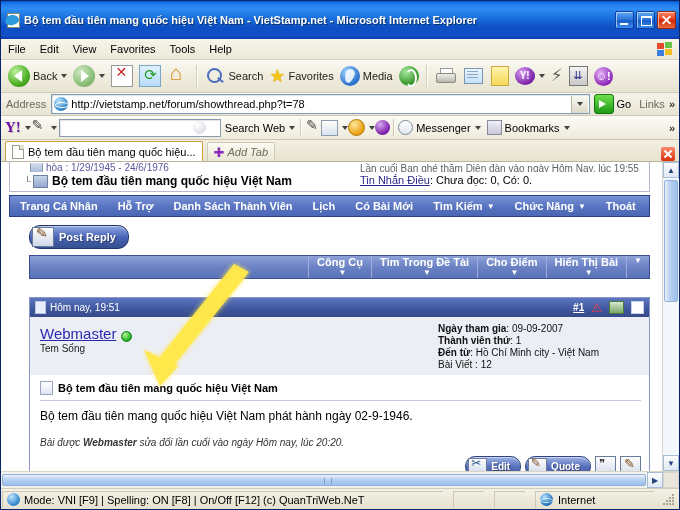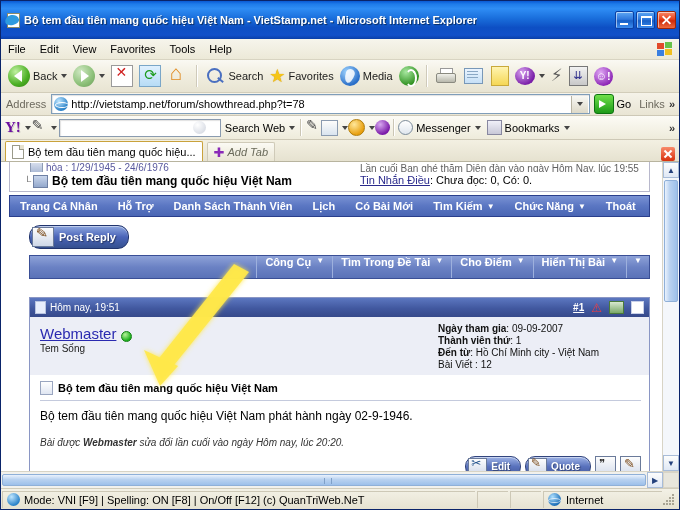--- a/index.html
+++ b/index.html
@@ -207,22 +207,22 @@
      border-radius:11px;padding:0 12px 0 2px;
      background:linear-gradient(to bottom,#8fa8e0,#4a64b8 50%,#35508f);
      border:1px solid #22356e;box-shadow:inset 0 1px 0 rgba(255,255,255,.45);}
   .postreply .pi{width:20px;height:18px;background:linear-gradient(#fdfdfd,#cfd8e8);
      border:1px solid #6a7a9a;margin-right:5px;position:relative;}
   .postreply .pi:after{content:"✎";position:absolute;left:3px;top:-3px;font-size:14px;color:#7a4a1a;transform:rotate(-8deg);}
   .postreply span{color:#fff;font-weight:bold;font-size:11px;text-shadow:1px 1px 1px rgba(0,0,0,.4);}
 
   .tools{margin:6px 12px 0 28px;height:22px;display:flex;align-items:stretch;justify-content:flex-end;
      background:linear-gradient(to bottom,#8ea2d8,#6b82c4 50%,#5a72b8);border:1px solid #3a4f96;}
-  .tools .ti{display:flex;padding:0 8px;color:#fff;font-weight:bold;font-size:11px;
-     border-left:1px solid #9db0dd;white-space:nowrap;}
+  .tools .ti{display:flex;align-items:center;padding:0 8px;color:#fff;font-weight:bold;font-size:11px;
+     border-left:1px solid #9db0dd;white-space:nowrap;flex-direction:column;}
   .tools .ti .c{margin-left:5px;font-size:8px;}
   .tools .ti.last{padding:0 7px;}
 
   .postbox{margin:18px 12px 0 28px;border:1px solid #8a96c4;background:#fff;}
   .posthead{height:19px;display:flex;align-items:center;padding:0 5px;
      background:linear-gradient(to bottom,#5c77c0,#41589f 55%,#36498a);color:#fff;font-size:10px;}
   .posthead .di{width:9px;height:11px;background:#e8eefc;border:1px solid #b8c4e0;margin-right:4px;}
   .posthead .r{margin-left:auto;display:flex;align-items:center;gap:7px;}
   .posthead .r .num{font-weight:bold;text-decoration:underline;}
   .posthead .r .warn{color:#ff3a3a;font-size:12px;font-weight:bold;}
@@ -258,21 +258,21 @@
   .aicon{width:19px;height:19px;background:linear-gradient(#fdfdfd,#d2dbeb);border:1px solid #6a7a9a;position:relative;}
   .aicon.q:after{content:"❞";position:absolute;left:3px;top:0px;font-size:11px;color:#333;}
   .aicon.e:after{content:"✎";position:absolute;left:3px;top:-1px;font-size:13px;color:#7a4a1a;}
 
   .bottomrow{margin:8px 12px 0 28px;display:flex;align-items:flex-start;}
   .modcol{margin-left:auto;width:275px;}
   .modlbl{font-weight:bold;font-size:11px;margin-bottom:2px;}
 
   
   .statusbar{height:20px;flex:0 0 20px;display:flex;align-items:center;
-     background:linear-gradient(to bottom,#f3f1e6,#e6e2d1);border-top:1px solid #d0ccbb;font-size:11px;}
+     background:linear-gradient(to bottom,#f3f1e6,#e6e2d1);border-top:1px solid #d0ccbb;font-size:11px;gap:8px;}
   .st-pane{display:flex;align-items:center;height:16px;margin:0 1px;padding:0 4px;
      border-left:1px solid #cdc8b6;border-top:1px solid #cdc8b6;}
   .st-main{flex:1;}
   .st-main .ie{width:13px;height:13px;border-radius:50%;margin-right:4px;
      background:radial-gradient(circle at 35% 30%,#bfe6ff,#2a82c8 70%);}
   .st-sm{width:22px;}
   .st-net{width:110px;}
   .st-net .gl{width:13px;height:13px;border-radius:50%;margin-right:5px;
      background:radial-gradient(circle at 35% 30%,#aee0ff,#1d6fb8 70%);position:relative;}
   .st-net .gl:after{content:"";position:absolute;left:0;top:5px;width:11px;height:3px;

